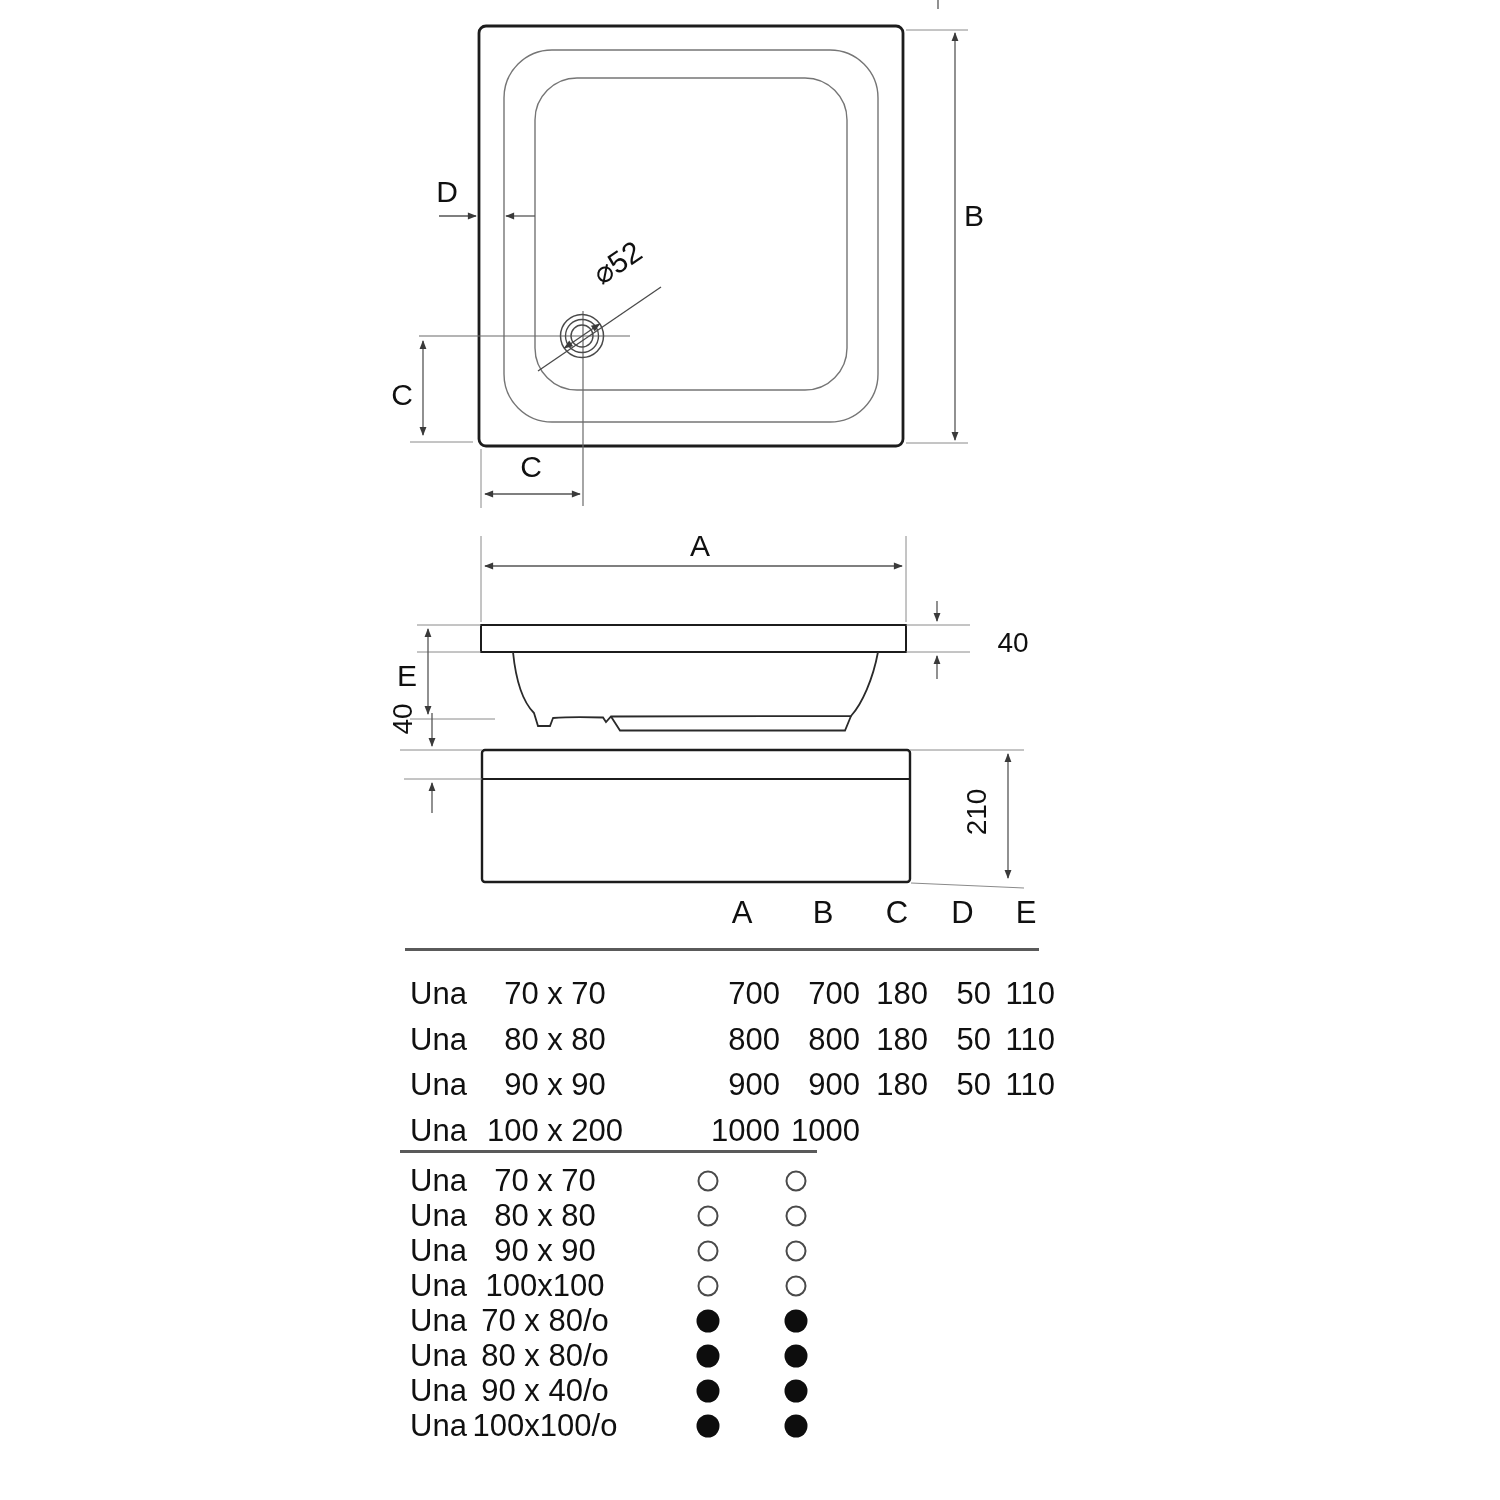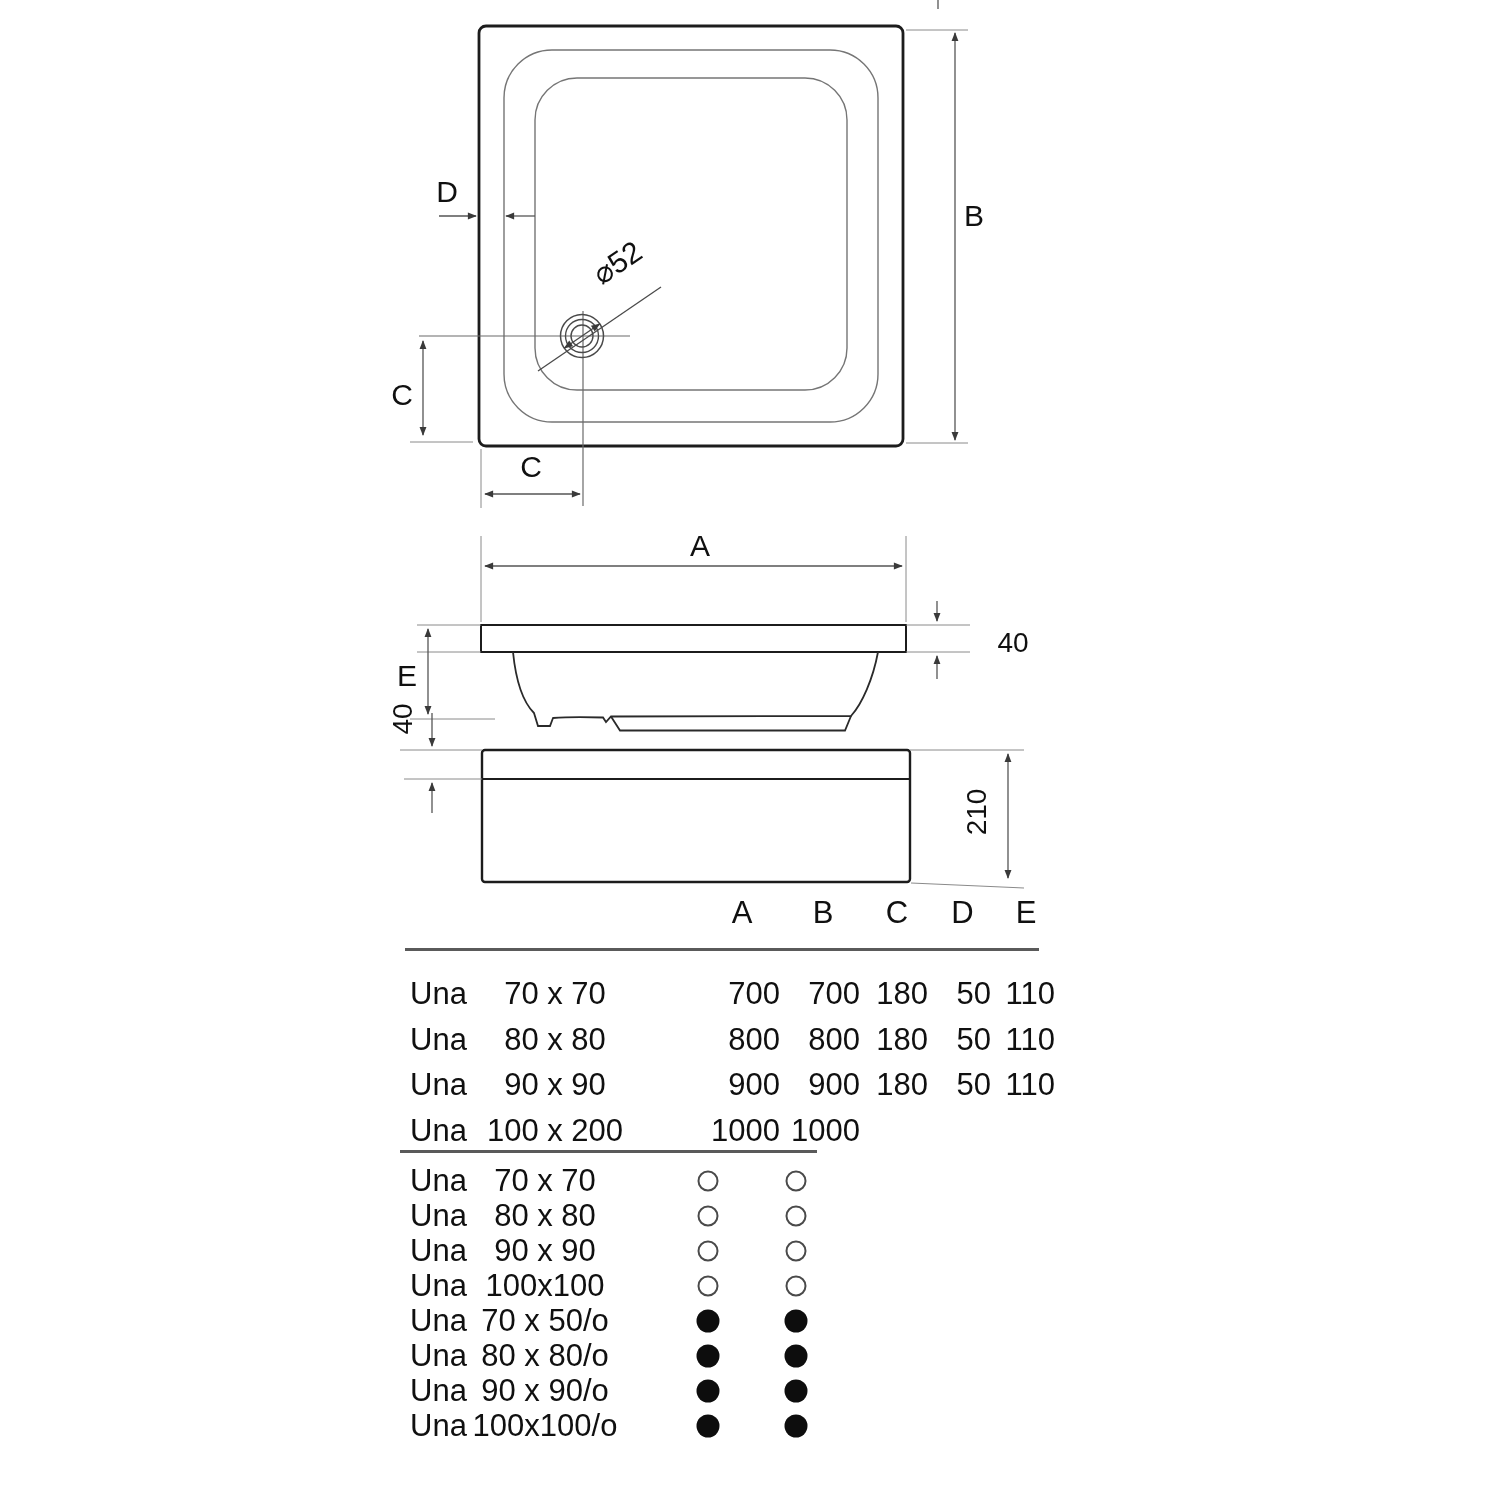--- a/index.html
+++ b/index.html
@@ -223,33 +223,33 @@
       <span class="dot c2" data-state="open"></span>
     </div>
     <div class="t2-row">
       <span class="una">Una</span>
       <span class="size">100x100</span>
       <span class="dot c1" data-state="open"></span>
       <span class="dot c2" data-state="open"></span>
     </div>
     <div class="t2-row">
       <span class="una">Una</span>
-      <span class="size">70 x 50/o</span>
+      <span class="size">70 x 80/o</span>
       <span class="dot c1" data-state="filled"></span>
       <span class="dot c2" data-state="filled"></span>
     </div>
     <div class="t2-row">
       <span class="una">Una</span>
       <span class="size">80 x 80/o</span>
       <span class="dot c1" data-state="filled"></span>
       <span class="dot c2" data-state="filled"></span>
     </div>
     <div class="t2-row">
       <span class="una">Una</span>
-      <span class="size">90 x 90/o</span>
+      <span class="size">90 x 40/o</span>
       <span class="dot c1" data-state="filled"></span>
       <span class="dot c2" data-state="filled"></span>
     </div>
     <div class="t2-row">
       <span class="una">Una</span>
       <span class="size">100x100/o</span>
       <span class="dot c1" data-state="filled"></span>
       <span class="dot c2" data-state="filled"></span>
     </div>
   </div>

